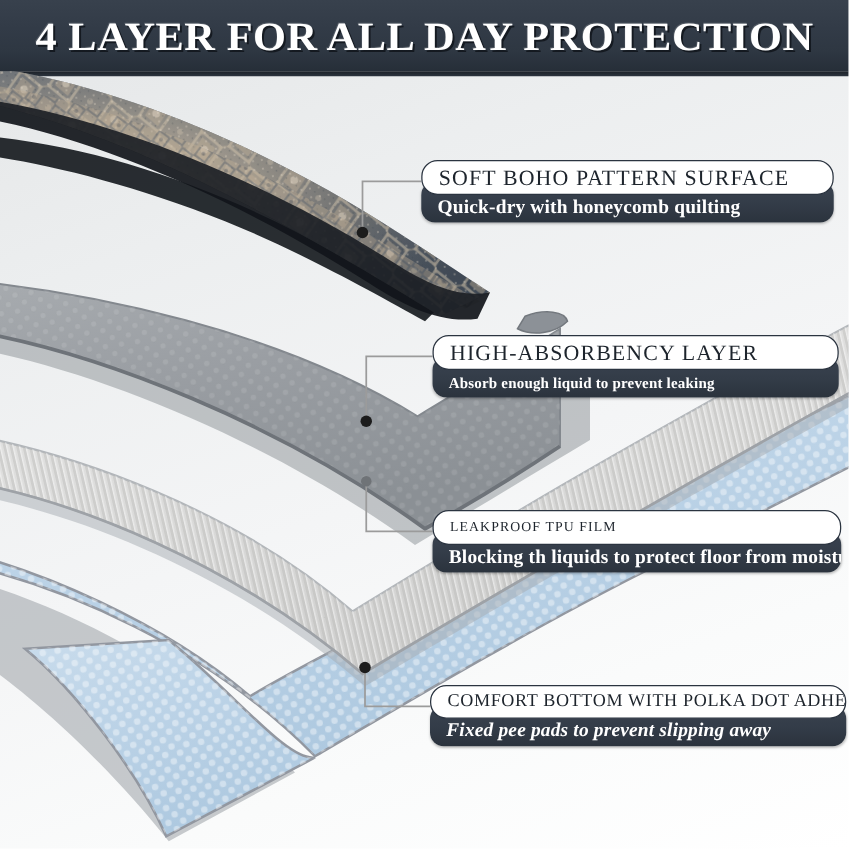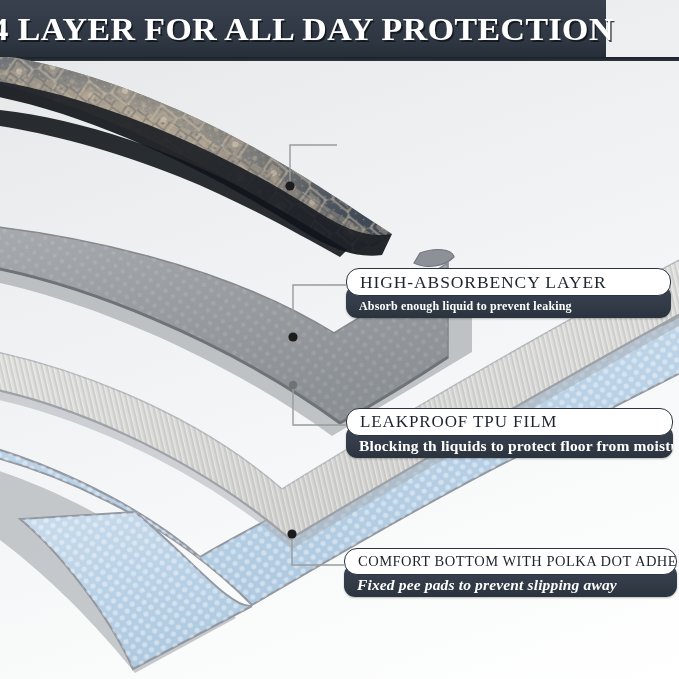--- a/index.html
+++ b/index.html
@@ -13,21 +13,21 @@
     position: relative;
     width: 679px; height: 679px;
     background:
       linear-gradient(160deg, #e4e6e7 0%, #eceeef 26%, #f4f5f6 55%, #fafbfb 78%, #ffffff 100%);
     overflow: hidden;
   }
 
   
   #header-banner {
     position: absolute; left: 0; top: 0;
-    width: 606px; height: 57px;
+    width: 679px; height: 57px;
     background: linear-gradient(180deg, #38414d 0%, #323b47 40%, #2e3742 72%, #262e38 100%);
     display: flex; align-items: center; justify-content: center;
     box-sizing: border-box;
   }
   #header-underline {
     position: absolute; left: 0; top: 57px;
     width: 679px; height: 4px;
     background: linear-gradient(180deg, #1b2128 0%, #2c343e 100%);
   }
   #header-title {
@@ -91,21 +91,21 @@
   
   #callout-1 { left: 337px; top: 128px; width: 330px; }
   #callout-1 .callout-title { height: 28px; font-size: 17.5px; }
   #callout-1 .callout-sub   { height: 33px; font-size: 15.5px; }
 
   #callout-2 { left: 346px; top: 268px; width: 325px; }
   #callout-2 .callout-title { height: 28px; font-size: 17.5px; }
   #callout-2 .callout-sub   { height: 33px; font-size: 12px; }
 
   #callout-3 { left: 346px; top: 408px; width: 327px; }
-  #callout-3 .callout-title { height: 28px; font-size: 17px; text-align: right; }
+  #callout-3 .callout-title { height: 28px; font-size: 11px; text-align: right; }
   #callout-3 .callout-sub   { height: 33px; font-size: 15.5px; }
 
   #callout-4 { left: 344px; top: 548px; width: 333px; }
   #callout-4 .callout-title { height: 27px; font-size: 14.5px; letter-spacing: 0.5px; }
   #callout-4 .callout-sub   { height: 33px; font-size: 15.5px; font-style: italic; }
 </style>
 </head>
 <body>
 
 <div id="infographic">
@@ -292,20 +292,22 @@
     </g>
     <g fill="#1c1c1c">
       <circle cx="290" cy="129" r="4.6"></circle>
       <circle cx="293" cy="280" r="4.6"></circle>
       <circle cx="293" cy="328" r="4.2" fill="#6f7377"></circle>
       <circle cx="292" cy="477" r="4.6"></circle>
     </g>
   </svg>
 
   <div class="callout" id="callout-1">
+    <div class="callout-title">SOFT BOHO PATTERN SURFACE</div>
+    <div class="callout-sub">Quick-dry with honeycomb quilting</div>
   </div>
 
   <div class="callout" id="callout-2">
     <div class="callout-title">HIGH-ABSORBENCY LAYER</div>
     <div class="callout-sub">Absorb enough liquid to prevent leaking</div>
   </div>
 
   <div class="callout" id="callout-3">
     <div class="callout-title">LEAKPROOF TPU FILM</div>
     <div class="callout-sub">Blocking th liquids to protect floor from moisture</div>

